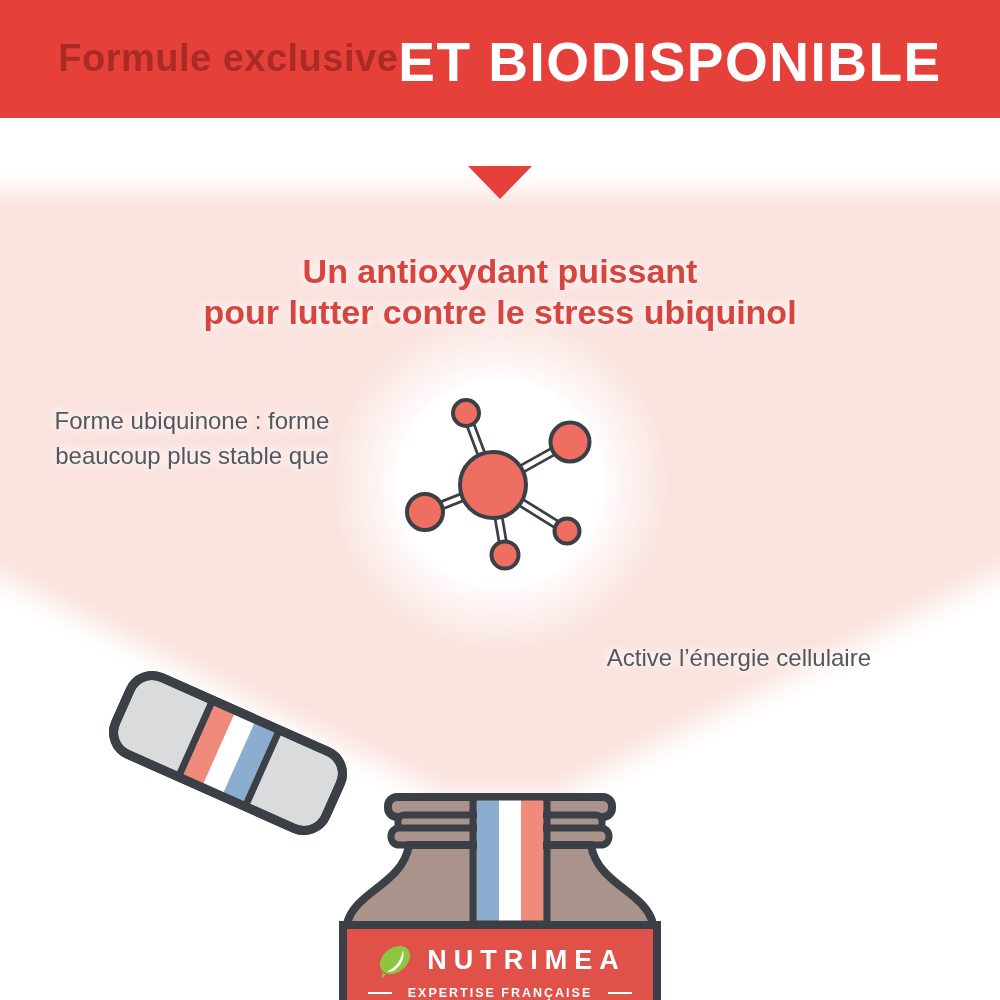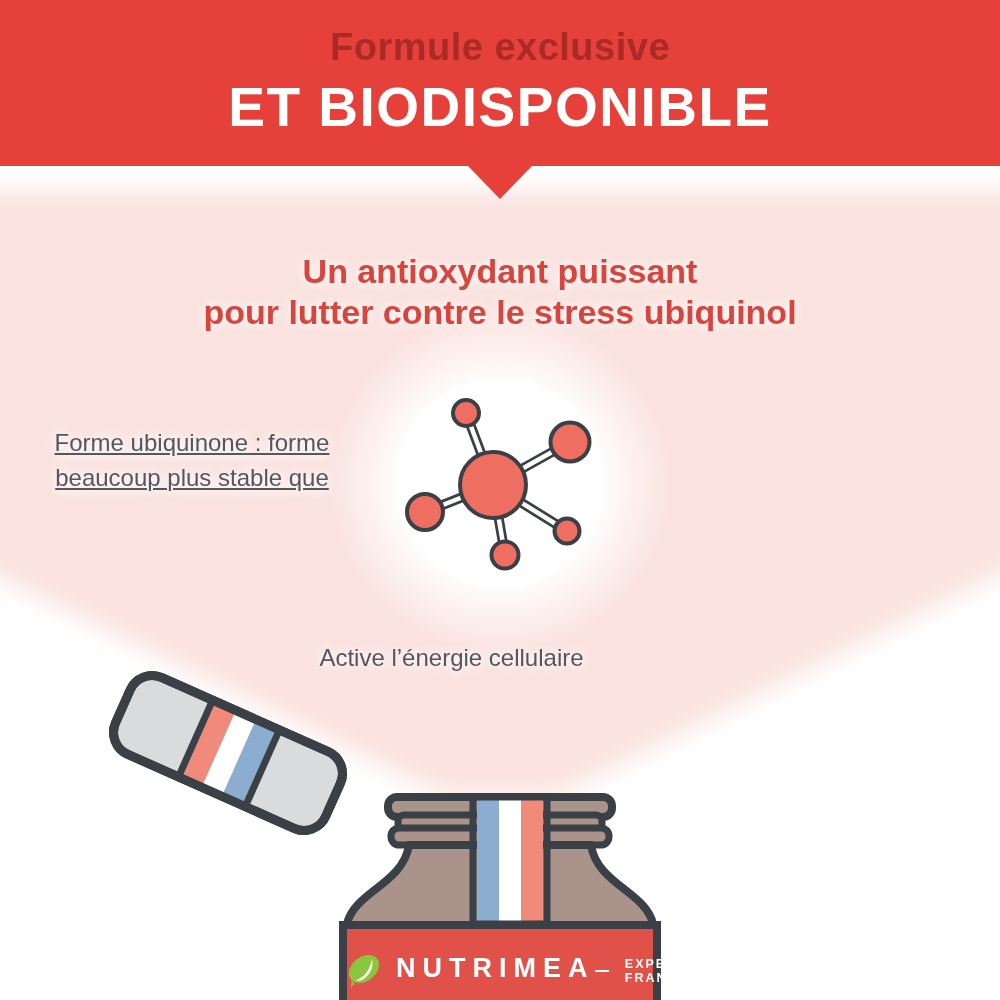--- a/index.html
+++ b/index.html
@@ -22,23 +22,23 @@
   *{margin:0;padding:0;box-sizing:border-box;}
   html,body{background:#fff;}
   body{font-family:"Liberation Sans","DejaVu Sans",sans-serif;}
   .stage{
     position:relative;width:1000px;height:1000px;background:#fff;overflow:hidden;
   }
   .layer{position:absolute;left:0;top:0;width:1000px;height:1000px;pointer-events:none;}
 
   
   .banner{
-    position:absolute;left:0;top:0;width:1000px;height:166px;
+    position:absolute;left:0;top:0;width:1000px;height:118px;
     background:var(--banner-red);
-    display:flex;flex-direction:column;align-items:center;justify-content:center;
+    display:flex;flex-direction:row;align-items:center;justify-content:center;
     z-index:5;
   }
   .banner-eyebrow{
     color:var(--banner-text-dark);font-size:38px;font-weight:bold;letter-spacing:.5px;
     margin-top:-2px;
   }
   .banner-title{
     color:#ffffff;font-size:55px;font-weight:bold;letter-spacing:1.5px;margin-top:6px;
   }
   .banner-pointer{
@@ -59,35 +59,35 @@
     color:var(--headline-red);font-size:34px;font-weight:bold;line-height:41px;
     text-shadow:0 0 10px rgba(255,255,255,.85),0 0 18px rgba(255,255,255,.7);
   }
 
   
   .feature{
     position:absolute;z-index:3;color:var(--body-text);
     font-size:24px;line-height:34.5px;text-align:center;
     text-shadow:0 0 8px #fff,0 0 14px #fff,0 0 22px rgba(255,255,255,.9);
   }
-  .feature-left{left:18px;top:426px;width:348px;text-decoration:underline;}
+  .feature-left{left:18px;top:404px;width:348px;}
   .feature-right{left:632px;top:426px;width:340px;}
-  .feature-energy{left:16px;top:641px;width:871px;}
+  .feature-energy{left:0;top:641px;width:871px;text-align:right;}
 
   
   .molecule-circle{
     position:absolute;left:395px;top:378px;width:210px;height:210px;z-index:2;
     background:#fff;border-radius:50%;
   }
   .molecule-circle svg{display:block;width:100%;height:100%;}
 
   
   .label-content{
     position:absolute;left:343px;top:928px;width:314px;height:72px;z-index:6;
-    display:flex;flex-direction:row;align-items:center;justify-content:flex-start;
+    display:flex;flex-direction:column;align-items:center;justify-content:flex-end;
     padding-top:9px;
   }
   .brand-row{display:flex;align-items:center;gap:9px;}
   .brand-name{
     color:var(--brand-text);font-size:27px;font-weight:bold;letter-spacing:7px;
     text-indent:2px;
   }
   .tagline-row{display:flex;align-items:center;gap:16px;margin-top:5px;}
   .tagline-dash{width:24px;height:2.5px;background:var(--brand-text);}
   .brand-tagline{

